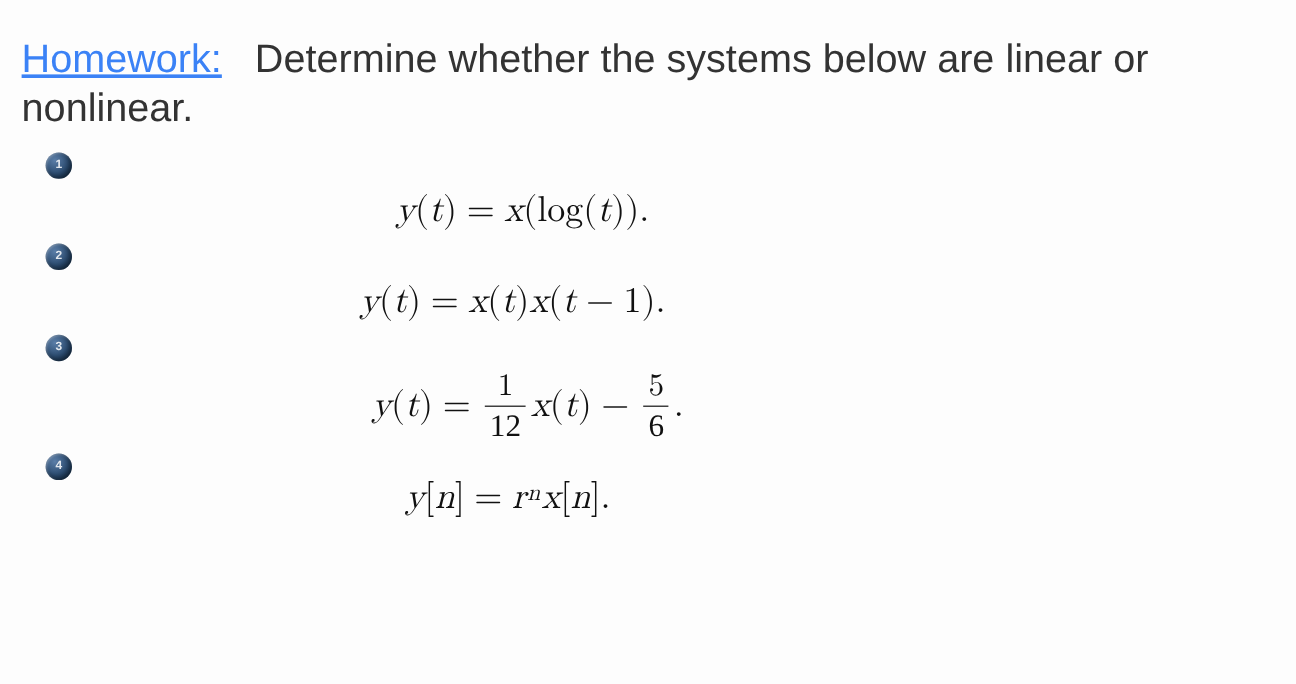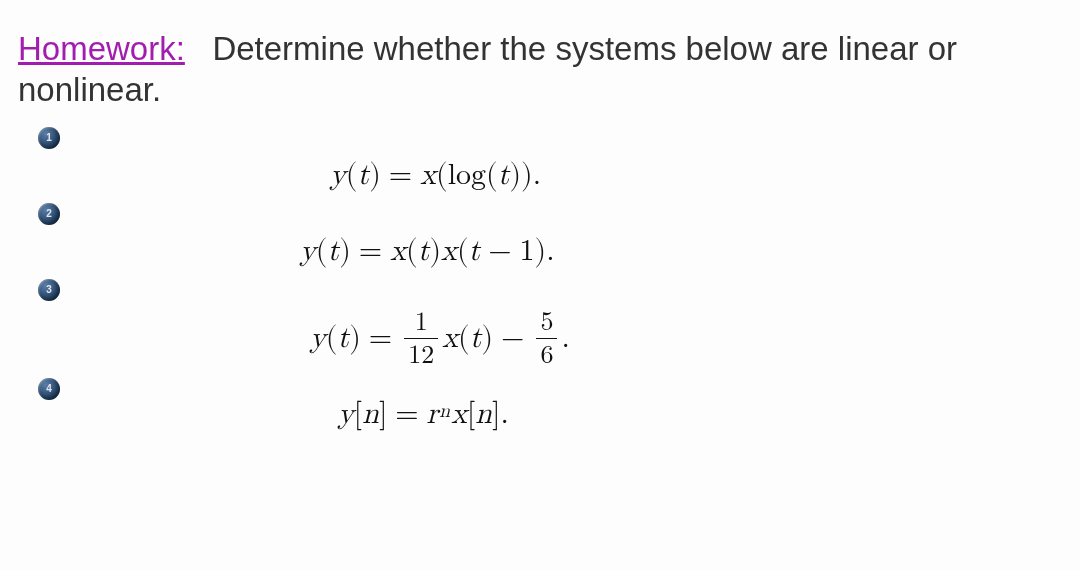--- a/index.html
+++ b/index.html
@@ -16,21 +16,21 @@
       overflow: hidden;
     }
     .header {
       font-size: 33px;
       color: #333;
       line-height: 1.25;
       margin-bottom: 10px;
     }
     .hw-label {
       text-decoration: underline;
-      color: #a21caf;
+      color: #3b82f6;
     }
     .problems {
       padding-left: 20px;
       padding-top: 4px;
     }
     .problem-row {
       display: flex;
       align-items: flex-start;
       margin-bottom: 8px;
     }
@@ -78,20 +78,21 @@
       margin: 0 4px;
       font-size: 26px;
       line-height: 1;
     }
     .frac .num {
       padding: 0 4px 3px 4px;
     }
     .frac .den {
       border-top: 1.5px solid #111;
       padding: 3px 4px 0 4px;
+      font-family: Liberation Serif, serif;
     }
     .sup {
       font-size: 0.65em;
       vertical-align: super;
       position: relative;
       top: -0.15em;
       margin-left: 1px;
       margin-right: 1px;
     }
     .minus {

